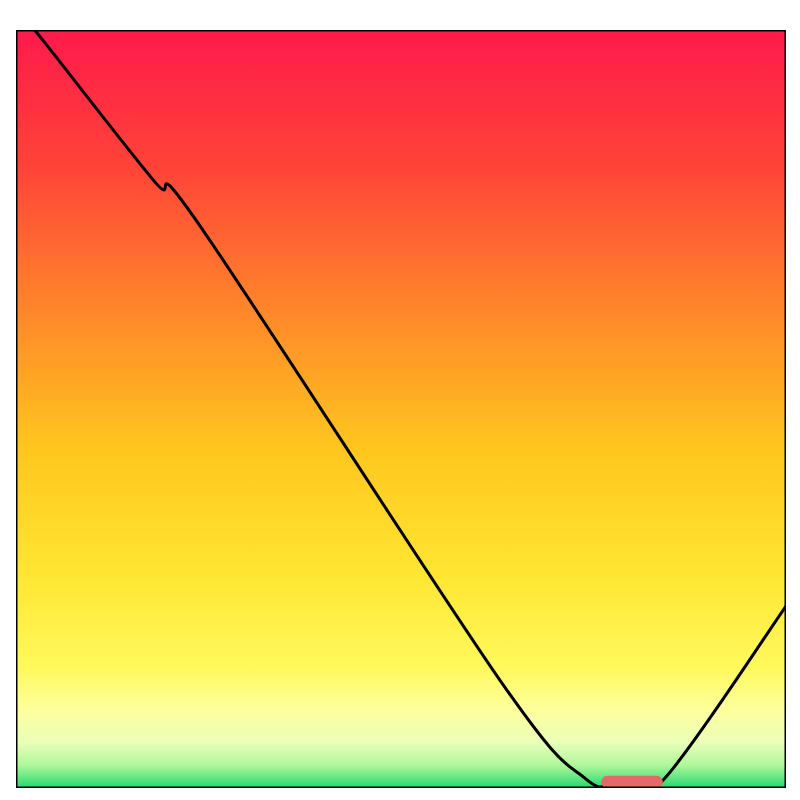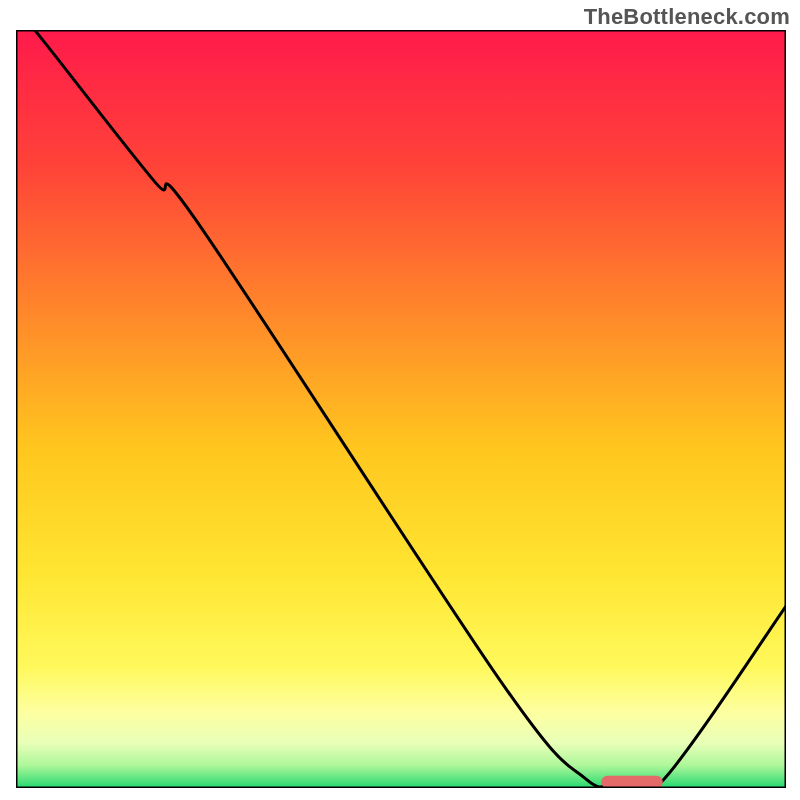--- a/index.html
+++ b/index.html
@@ -32,21 +32,20 @@
     height: 758px;
   }
   svg {
     display: block;
   }
 </style>
 </head>
 <body>
 
 <div class="container">
-  <div class="watermark">TheBottleneck.com</div>
 
   <div class="plot">
     <svg id="chart-svg" width="770" height="758" viewBox="0 0 770 758">
         <defs>
           <linearGradient id="bg-grad" x1="0" y1="0" x2="0" y2="1">
             <stop offset="0.00%" stop-color="#ff1a4b"></stop>
             <stop offset="18.00%" stop-color="#ff4338"></stop>
             <stop offset="38.00%" stop-color="#ff8a2a"></stop>
             <stop offset="55.00%" stop-color="#ffc61e"></stop>
             <stop offset="72.00%" stop-color="#ffe633"></stop>

